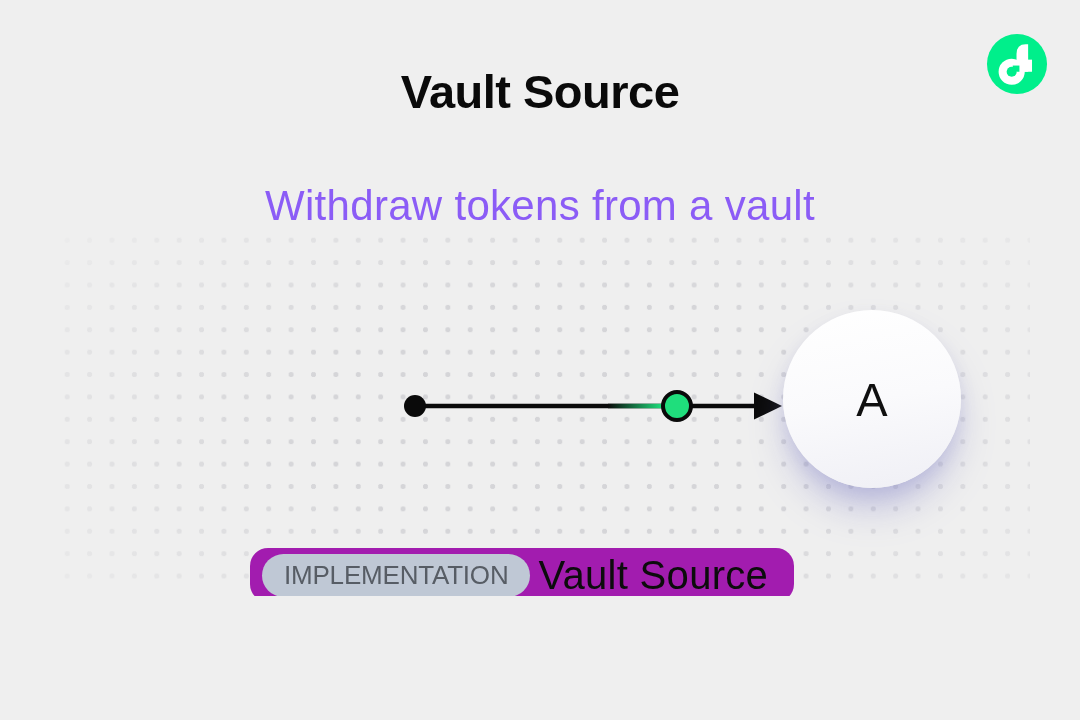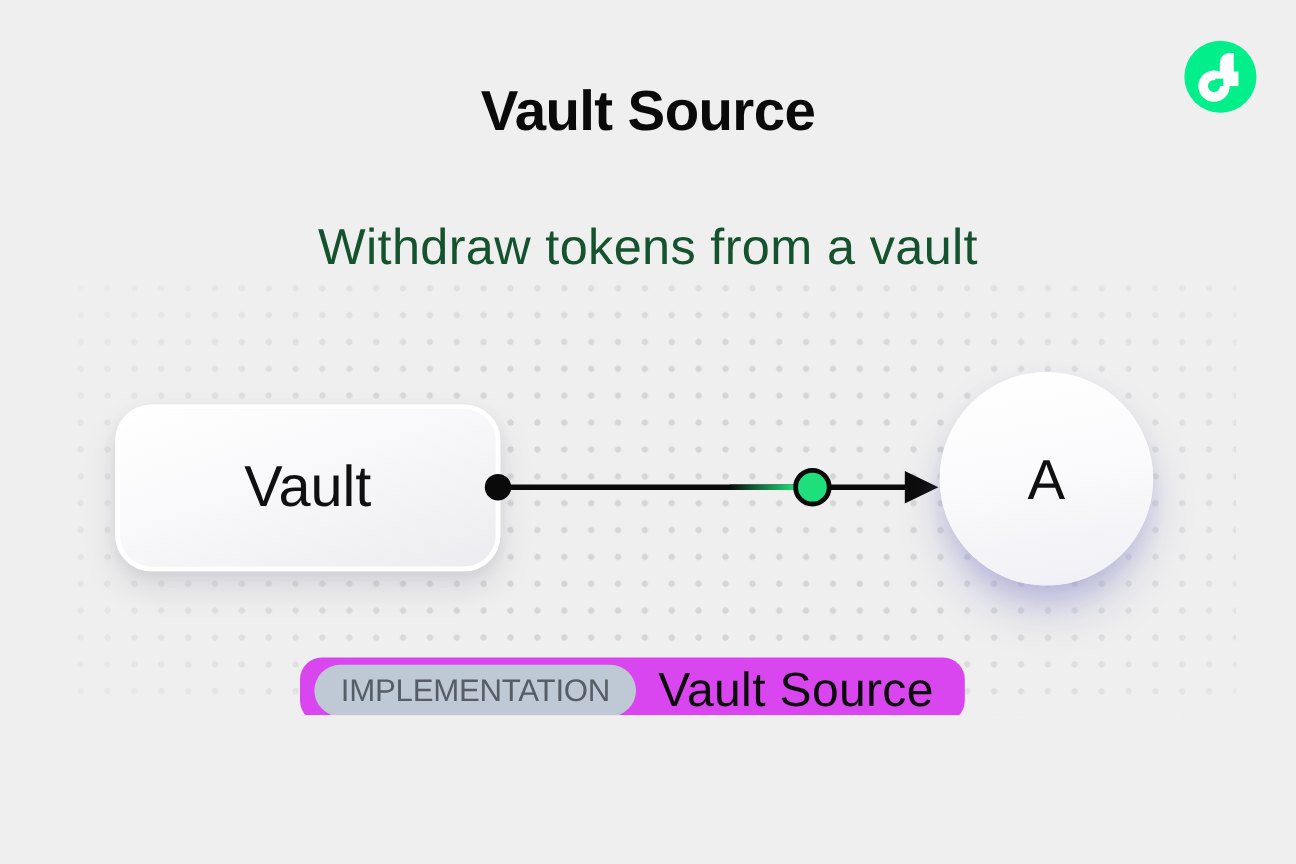--- a/index.html
+++ b/index.html
@@ -56,21 +56,21 @@
 
   .subtitle {
     position: absolute;
     left: 0;
     top: 182px;
     width: 1080px;
     text-align: center;
     font-size: 42px;
     font-weight: 400;
     letter-spacing: 0.3px;
-    color: #14532d;
+    color: #8b5cf6;
     z-index: 2;
   }
 
   .vault-node {
     position: absolute;
     left: 96px;
     top: 337px;
     width: 321px;
     height: 139px;
     box-sizing: border-box;
@@ -112,26 +112,26 @@
     color: #101010;
     z-index: 2;
   }
 
   .badge {
     position: absolute;
     left: 250px;
     top: 548px;
     height: 54px;
     box-sizing: border-box;
-    background: #d946ef;
+    background: #a21caf;
     border-radius: 18px;
     display: flex;
     align-items: center;
     padding: 0 26px 0 12px;
-    gap: 18px;
+    gap: 8px;
     z-index: 2;
   }
   .badge-tag {
     background: #bfc8d5;
     color: #575d65;
     height: 43px;
     box-sizing: border-box;
     border-radius: 22px;
     padding: 0 22px;
     display: flex;
@@ -162,23 +162,20 @@
     <circle cx="26.5" cy="40" r="5.2" fill="#00EF8B"></circle>
     <path d="M31.5 40 L31.5 21.5 Q31.5 11.5 41 11.5 L43.5 11.5 L43.5 40 Z" fill="#ffffff"></path>
     <rect x="34.5" y="27.5" width="13" height="12.5" fill="#ffffff"></rect>
     <rect x="27.6" y="33.6" width="6.9" height="6.4" fill="#00EF8B"></rect>
   </svg>
 
   <h1 class="title">Vault Source</h1>
 
   <div class="subtitle">Withdraw tokens from a vault</div>
 
-  <div class="vault-node">
-    <span>Vault</span>
-  </div>
 
   <svg class="edge-svg" viewBox="0 0 392 56" aria-hidden="true">
     <defs>
       <linearGradient id="lineToGreen" gradientUnits="userSpaceOnUse" x1="208" y1="28" x2="262" y2="28">
         <stop offset="0" stop-color="#0a0a0a"></stop>
         <stop offset="1" stop-color="#1FDE7C"></stop>
       </linearGradient>
     </defs>
     <line x1="15" y1="28" x2="358" y2="28" stroke="#0a0a0a" stroke-width="4.5"></line>
     <line x1="208" y1="28" x2="262" y2="28" stroke="url(#lineToGreen)" stroke-width="4.5"></line>

